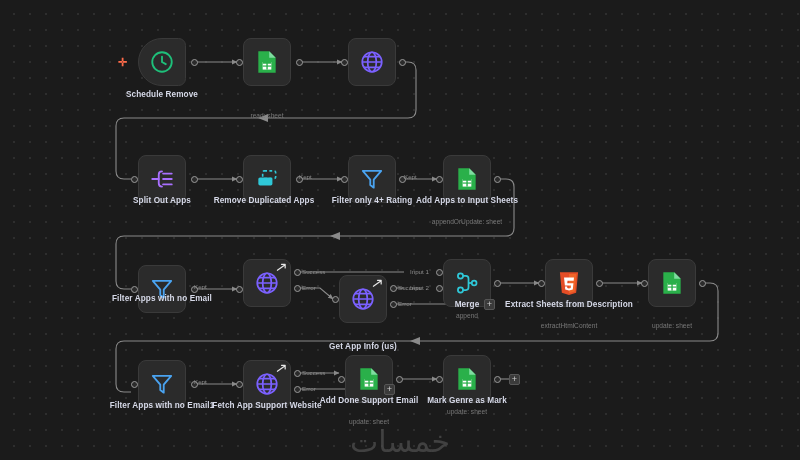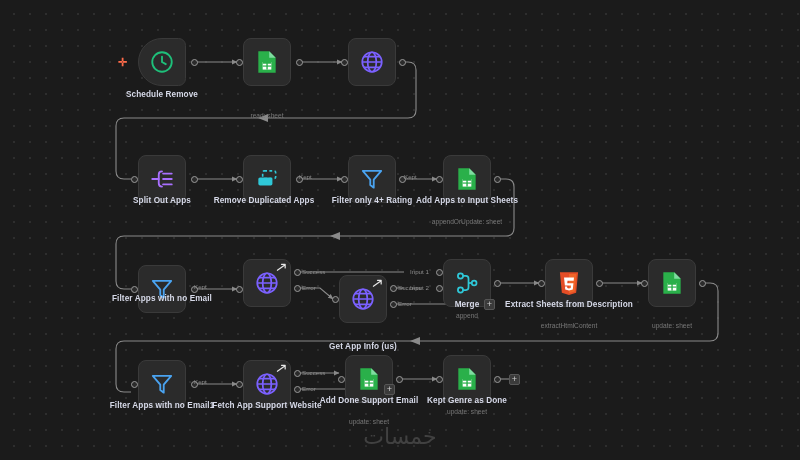--- a/index.html
+++ b/index.html
@@ -93,21 +93,21 @@
     color: #ff6b4a;
     font-size: 11px;
     line-height: 11px;
     font-weight: bold;
   }
   .watermark {
     position: absolute;
     left: 0; right: 0;
     text-align: center;
     color: #484848;
-    font-size: 22px;
+    font-size: 30px;
     font-family: "DejaVu Sans", sans-serif;
     direction: rtl;
     pointer-events: none;
     opacity: .85;
   }
 </style>
 </head>
 <body>
 
 <div id="canvas">
@@ -379,21 +379,21 @@
 
   <div class="nsub" style="left:600px; top:321px; width:144px;">update: sheet</div>
 
   <div class="nlabel" style="left:96px;  top:401px; width:132px;">Filter Apps with no Email1</div>
 
   <div class="nlabel" style="left:201px; top:401px; width:132px;">Fetch App Support Website</div>
 
   <div class="nlabel" style="left:301px; top:396px; width:136px;">Add Done Support Email</div>
   <div class="nsub" style="left:301px; top:417px; width:136px;">update: sheet</div>
 
-  <div class="nlabel" style="left:397px; top:396px; width:140px;">Kept Genre as Done</div>
+  <div class="nlabel" style="left:397px; top:396px; width:140px;">Mark Genre as Mark</div>
   <div class="nsub" style="left:397px; top:407px; width:140px;">update: sheet</div>
 
   <div class="elabel" style="left:299px; top:173px;">Kept</div>
   <div class="elabel" style="left:404px; top:173px;">Kept</div>
   <div class="elabel" style="left:194px; top:283px;">Kept</div>
   <div class="elabel" style="left:302px; top:268px;">Success</div>
   <div class="elabel" style="left:302px; top:284px;">Error</div>
   <div class="elabel" style="left:398px; top:284px;">Success</div>
   <div class="elabel" style="left:398px; top:300px;">Error</div>
   <div class="elabel" style="left:410px; top:268px;">Input 1</div>

